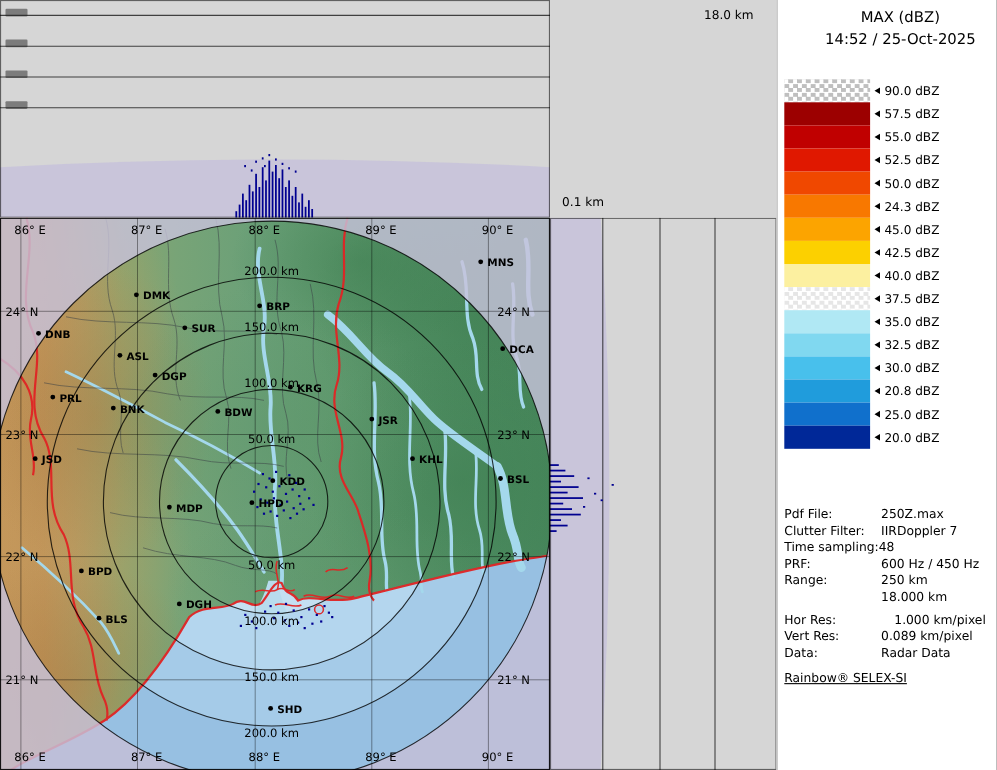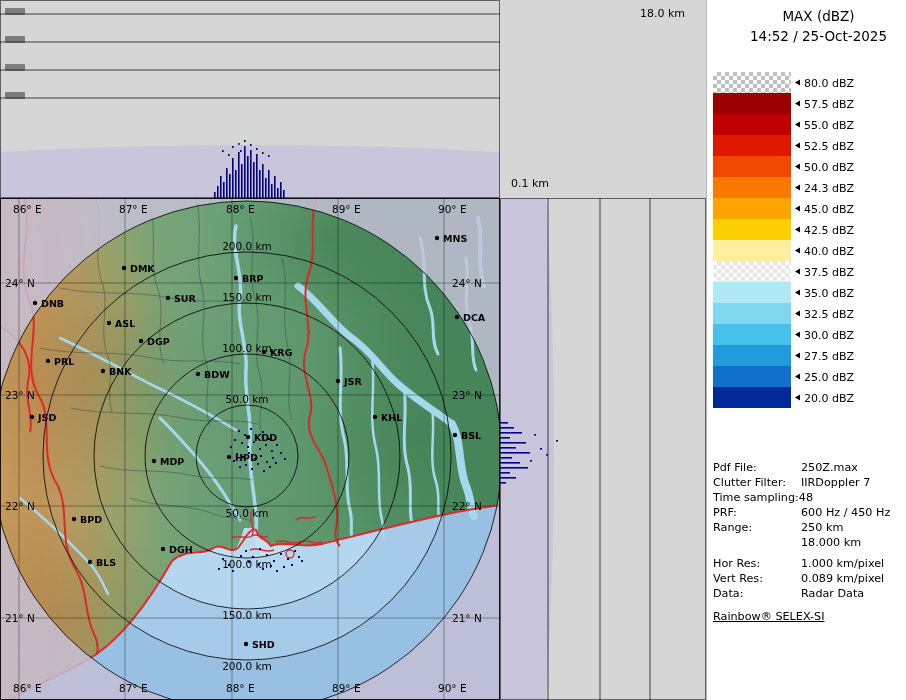--- a/index.html
+++ b/index.html
@@ -18,21 +18,21 @@
   .legend-row{position:relative;height:21px;}
   .swatch{position:absolute;left:6px;top:0;width:78px;height:21px;}
   .checker{background:repeating-conic-gradient(#bfbfbf 0% 25%, #ffffff 0% 50%);background-size:8px 8px;}
   .checker2{background:repeating-conic-gradient(#e6e6e6 0% 25%, #ffffff 0% 50%);background-size:8px 8px;}
   .legend-label{position:absolute;left:88px;top:50%;transform:translateY(-50%);
                 font-size:11px;display:flex;align-items:center;white-space:nowrap;}
   .arrow{display:inline-block;width:0;height:0;border-top:3.5px solid transparent;
          border-bottom:3.5px solid transparent;border-right:5px solid #000;margin-right:4px;}
   #metadata{position:absolute;top:460px;left:6px;width:192px;font-size:11.2px;line-height:15px;}
   .meta-row{display:flex;}
-  .meta-row.gap{margin-top:6px;}
+  .meta-row.gap{margin-top:6px;gap:12px;}
   .mlabel{flex:none;width:88px;white-space:nowrap;}
   .mvalue{flex:1;white-space:nowrap;}
   #meta-footer{margin-top:8px;text-decoration:underline;}
 
   
   .ringlabel{font-size:10.5px;fill:#000;}
   .geolabel{font-size:10.5px;fill:#000;}
   .citylabel{font-size:9.5px;font-weight:bold;fill:#000;}
 </style>
 </head>
@@ -447,21 +447,21 @@
   <div id="legend">
     <div class="legend-head">
       <div>MAX (dBZ)</div>
       <div>14:52 / 25-Oct-2025</div>
     </div>
     <div id="colorbar">
         <div class="legend-row">
           <span class="swatch checker"></span>
           <span class="legend-label">
             <i class="arrow"></i>
-            <span>80.0 dBZ</span>
+            <span>90.0 dBZ</span>
           </span>
         </div>
         <div class="legend-row">
           <span class="swatch" style="background: rgb(156, 0, 0);"></span>
           <span class="legend-label">
             <i class="arrow"></i>
             <span>57.5 dBZ</span>
           </span>
         </div>
         <div class="legend-row">
@@ -538,21 +538,21 @@
           <span class="swatch" style="background: rgb(72, 192, 236);"></span>
           <span class="legend-label">
             <i class="arrow"></i>
             <span>30.0 dBZ</span>
           </span>
         </div>
         <div class="legend-row">
           <span class="swatch" style="background: rgb(32, 156, 220);"></span>
           <span class="legend-label">
             <i class="arrow"></i>
-            <span>27.5 dBZ</span>
+            <span>20.8 dBZ</span>
           </span>
         </div>
         <div class="legend-row">
           <span class="swatch" style="background: rgb(16, 112, 204);"></span>
           <span class="legend-label">
             <i class="arrow"></i>
             <span>25.0 dBZ</span>
           </span>
         </div>
         <div class="legend-row">

